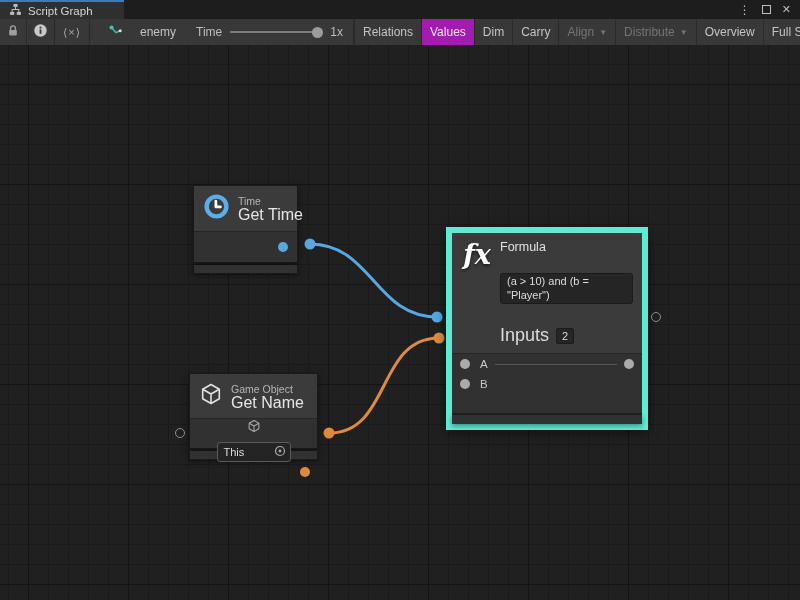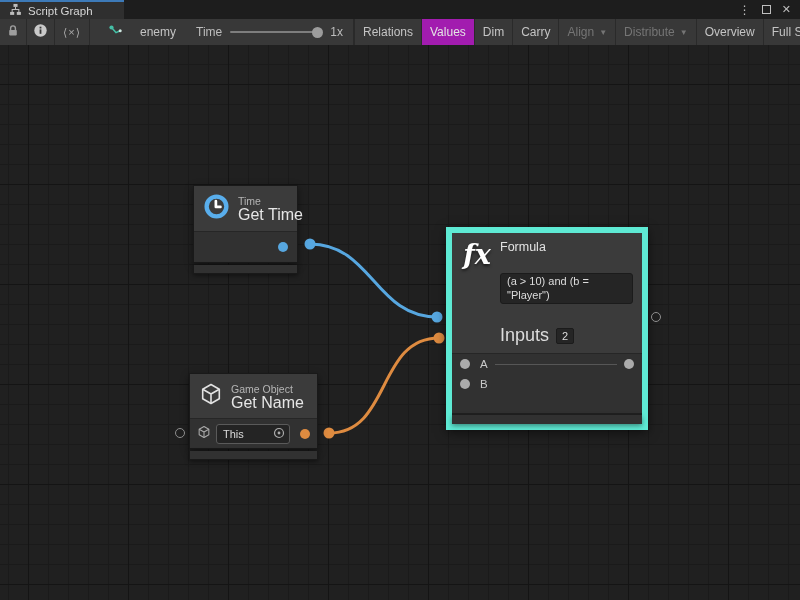--- a/index.html
+++ b/index.html
@@ -73,21 +73,21 @@
   .finputs { display:flex; align-items:center; gap:7px; margin-top:6px; }
   .finputs-label { font-size:18px; color:#DCDCDC; }
   .fcount { background:#252525; border:1px solid #1B1B1B; border-radius:2px; min-width:18px; height:16px; display:flex; align-items:center; justify-content:center; font-size:11px; color:#DCDCDC; }
   .node-formula .nbody { height:59px; padding-top:0; }
   .prow { height:20px; display:flex; align-items:center; padding:0 8px; }
   .plabel { font-size:11.5px; color:#C9C9C9; margin-left:10px; }
   .rel-line { flex:1; height:1px; background:#565656; margin:0 7px; }
 
   
   .node-getname { left:189px; top:373px; width:129px; }
-  .node-getname .nbody { height:29px; display:flex; align-items:center; padding:0 7px; gap:5px; }
+  .node-getname .nbody { height:29px; display:flex; align-items:center; padding:0 7px; gap:5px;flex-direction:column; }
   .this-field { display:flex; align-items:center; background:#242424; border:1px solid #5A5A5A; border-radius:3px; height:20px; padding:0 4px 0 6px; width:74px; }
   .this-value { font-size:11px; color:#DCDCDC; flex:1; }
   .port.orange-right { margin-left:auto; }
 </style>
 </head>
 <body>
 
 <div class="window">
 
   <div class="tabbar">

